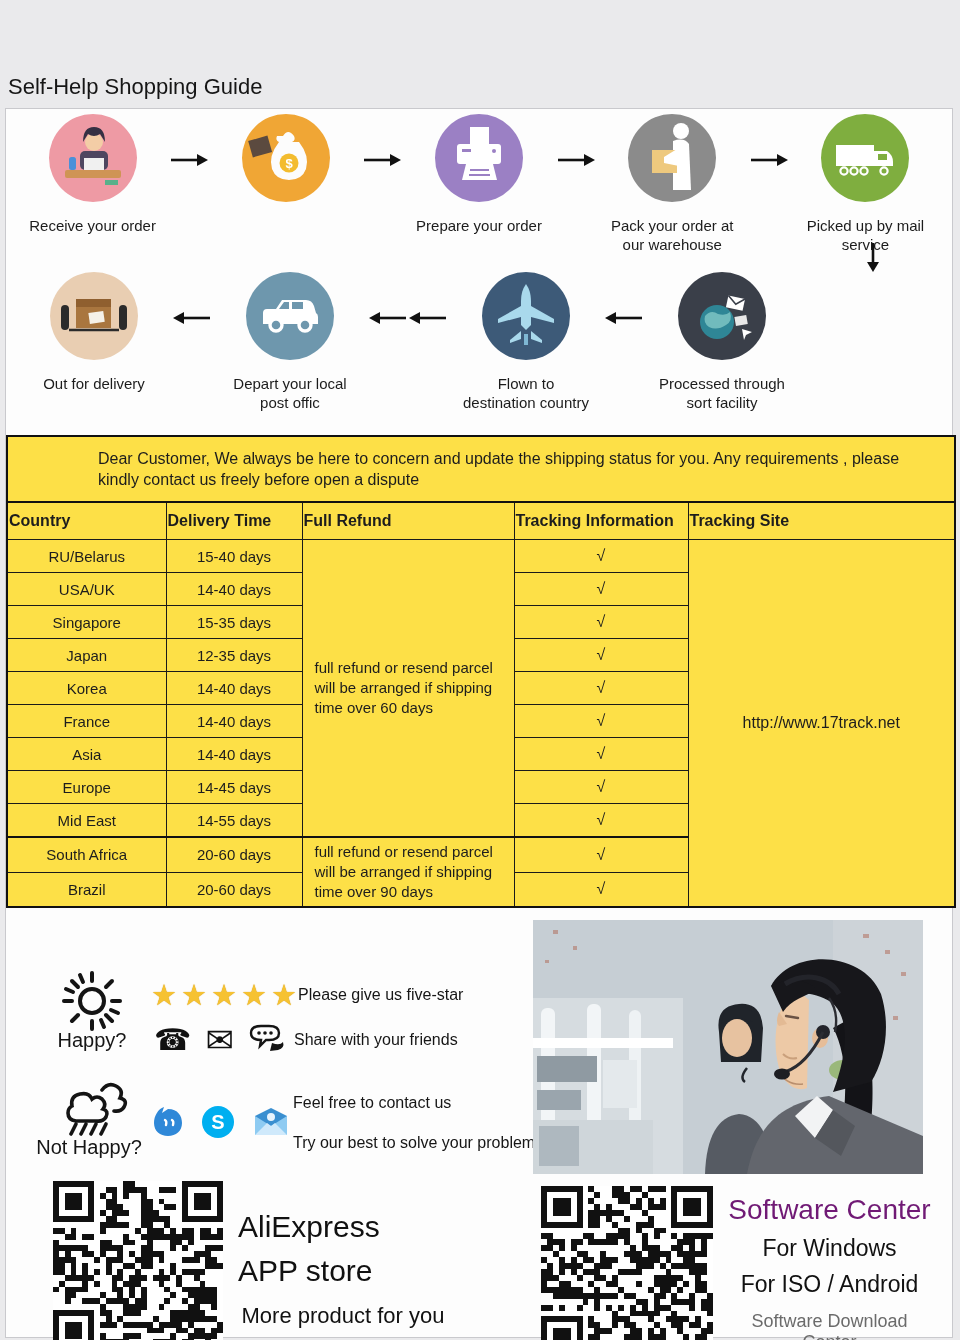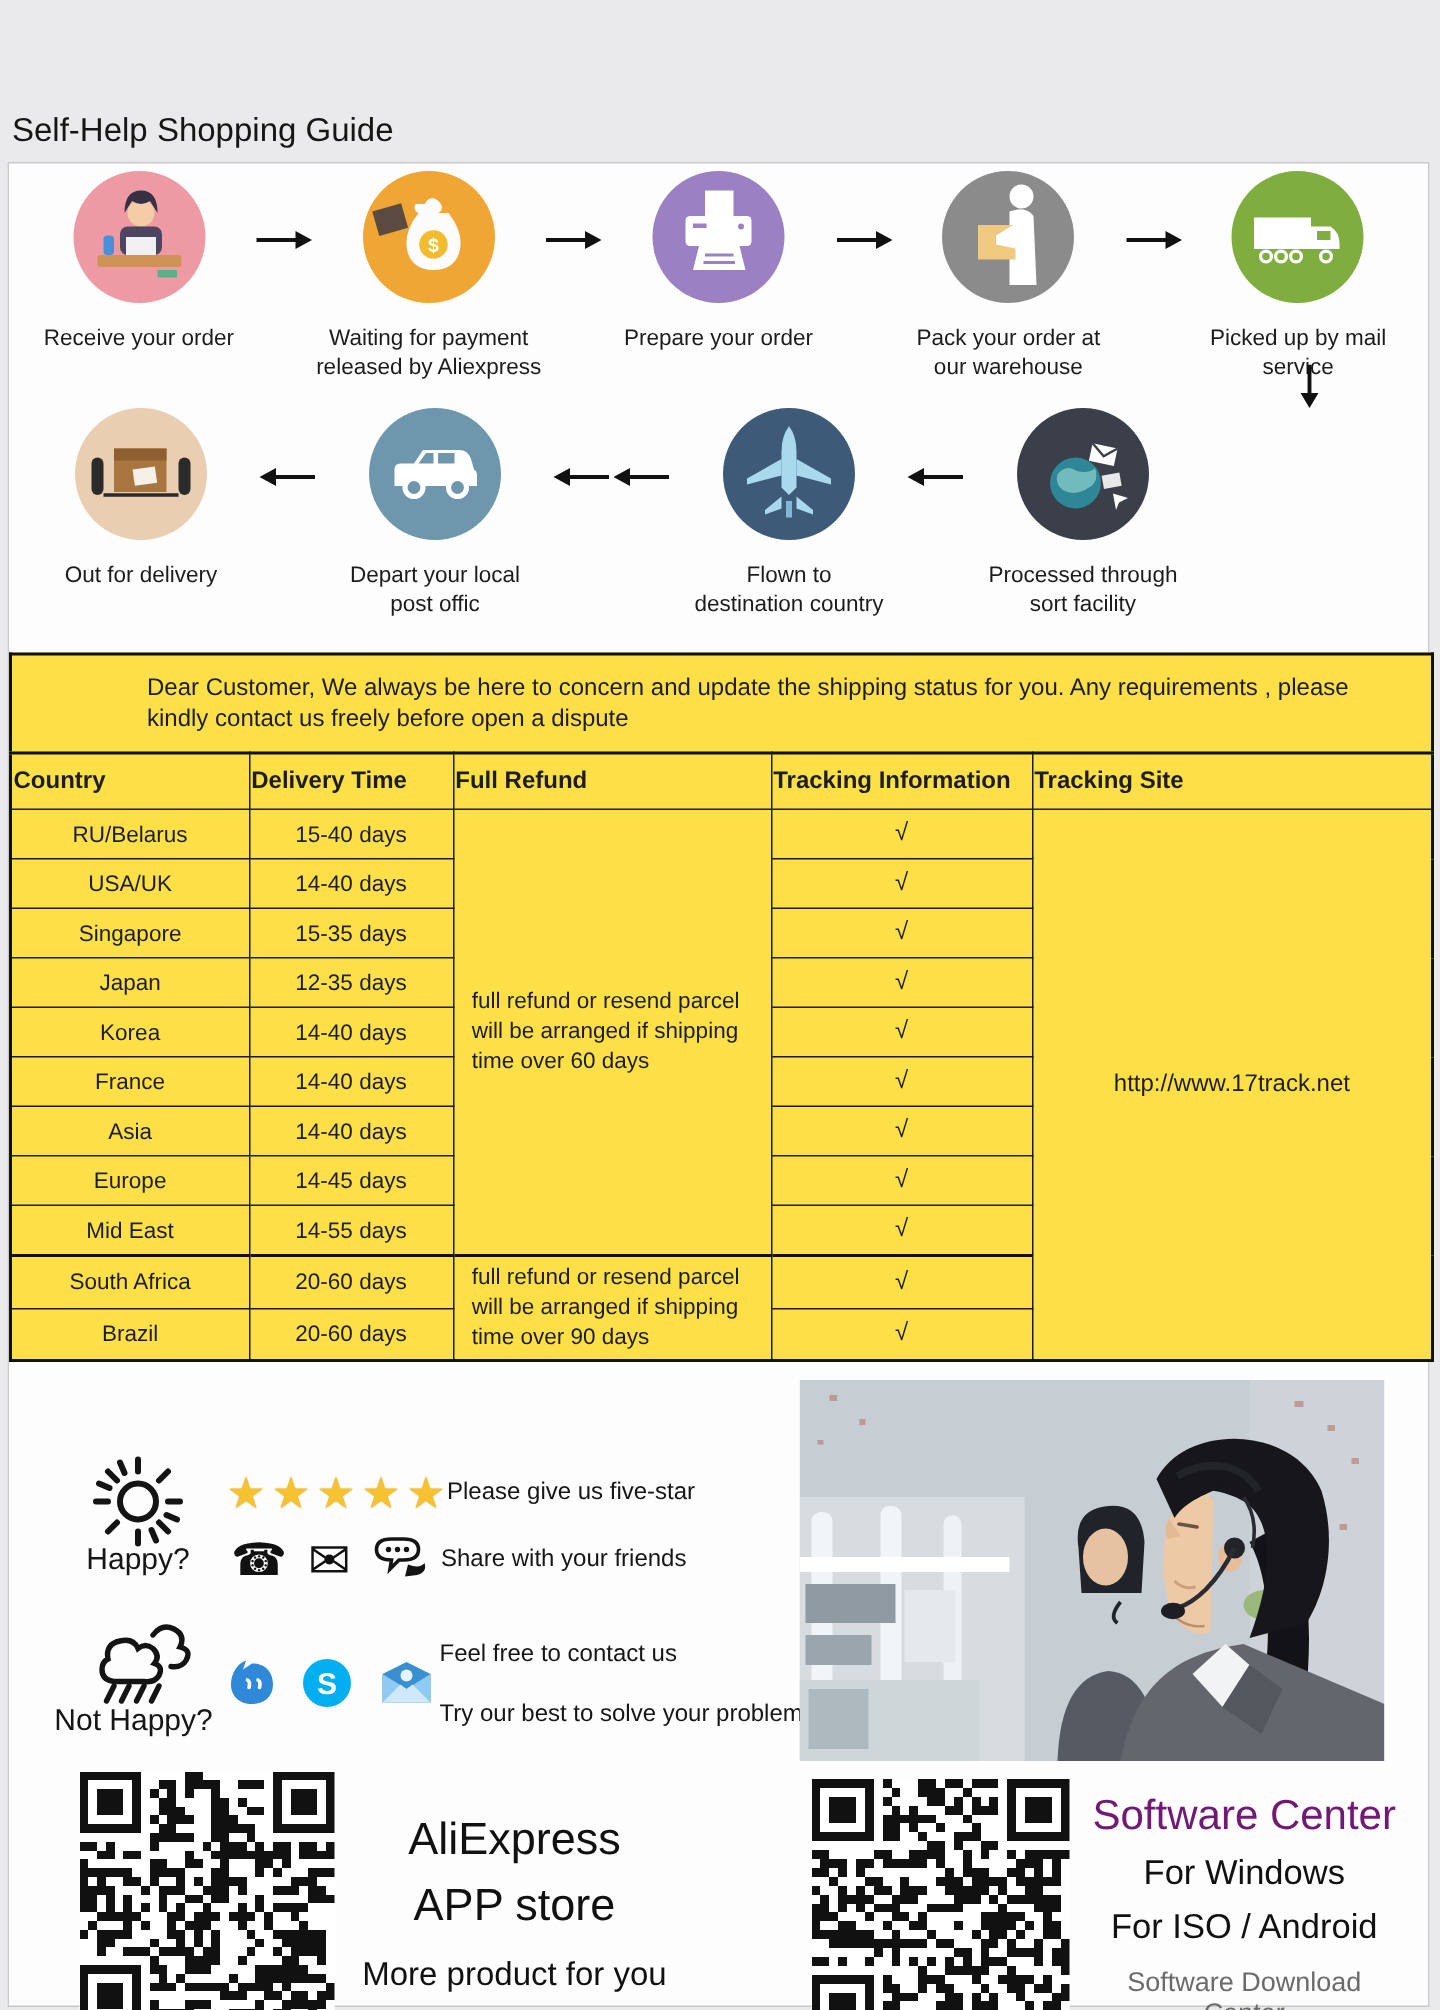--- a/index.html
+++ b/index.html
@@ -38,21 +38,21 @@
   
   .bottom{position:relative;height:458px;}
   .abs{position:absolute;}
   .fb-text{font-size:16px;color:#161616;white-space:nowrap;}
   .fb-label{font-size:20px;color:#161616;text-align:center;}
   .stars span{font-size:29px;color:#f6c232;text-shadow:0 0 1px #c78f00;margin-right:1px;}
   .icon-row{display:flex;align-items:center;gap:14px;}
   .glyph{font-size:30px;color:#111;line-height:30px;}
   .photo-frame{left:527px;top:12px;width:390px;height:254px;overflow:hidden;}
   .qrbox{background:#fff;}
-  .qr-title{font-size:30px;line-height:37px;text-align:center;color:#111;}
+  .qr-title{font-size:30px;line-height:37px;color:#111;}
   .qr-caption{font-size:22px;text-align:center;color:#111;}
   .sw-title{font-size:28px;color:#701a75;text-align:center;}
   .sw-line{font-size:23px;color:#111;text-align:center;margin-top:9px;}
   .sw-caption{font-size:18px;color:#6b6b6b;text-align:center;margin-top:13px;}
 </style>
 </head>
 <body>
 
 <div class="topbar">
   <div class="guide-title">Self-Help Shopping Guide</div>
@@ -84,22 +84,20 @@
         </div>
         <div class="flow-step">
           <div class="flow-circle" style="background: rgb(240, 166, 53);">
             <svg width="88" height="88" viewBox="0 0 88 88">
               <rect x="8" y="24" width="20" height="17" fill="#5b4a3f" transform="rotate(-16 18 32)"></rect>
               <path d="M41 22 q5-8 11 0 q2 4-2 6 l7 0 q11 14 7 27 q-4 11-17 11 q-13 0-17-11 q-4-13 7-27 q-4-2-2-6 z" fill="#fcfcfc"></path>
               <circle cx="47" cy="49" r="9.5" fill="#f3bc2e"></circle>
               <text x="47" y="54" text-anchor="middle" font-size="13" font-weight="bold" fill="#fff">$</text>
             </svg>
           </div>
-          <div class="flow-label">Waiting for payment
-released by Aliexpress</div>
         </div>
         <div class="flow-arrow">
           <svg width="40" height="16" viewBox="0 0 40 16">
             <line x1="2" y1="8" x2="29" y2="8" stroke="#111" stroke-width="2.6"></line>
             <path d="M28 2 L39 8 L28 14 Z" fill="#111"></path>
           </svg>
         </div>
         <div class="flow-step">
           <div class="flow-circle" style="background: rgb(155, 128, 196);">
             <svg width="88" height="88" viewBox="0 0 88 88">

